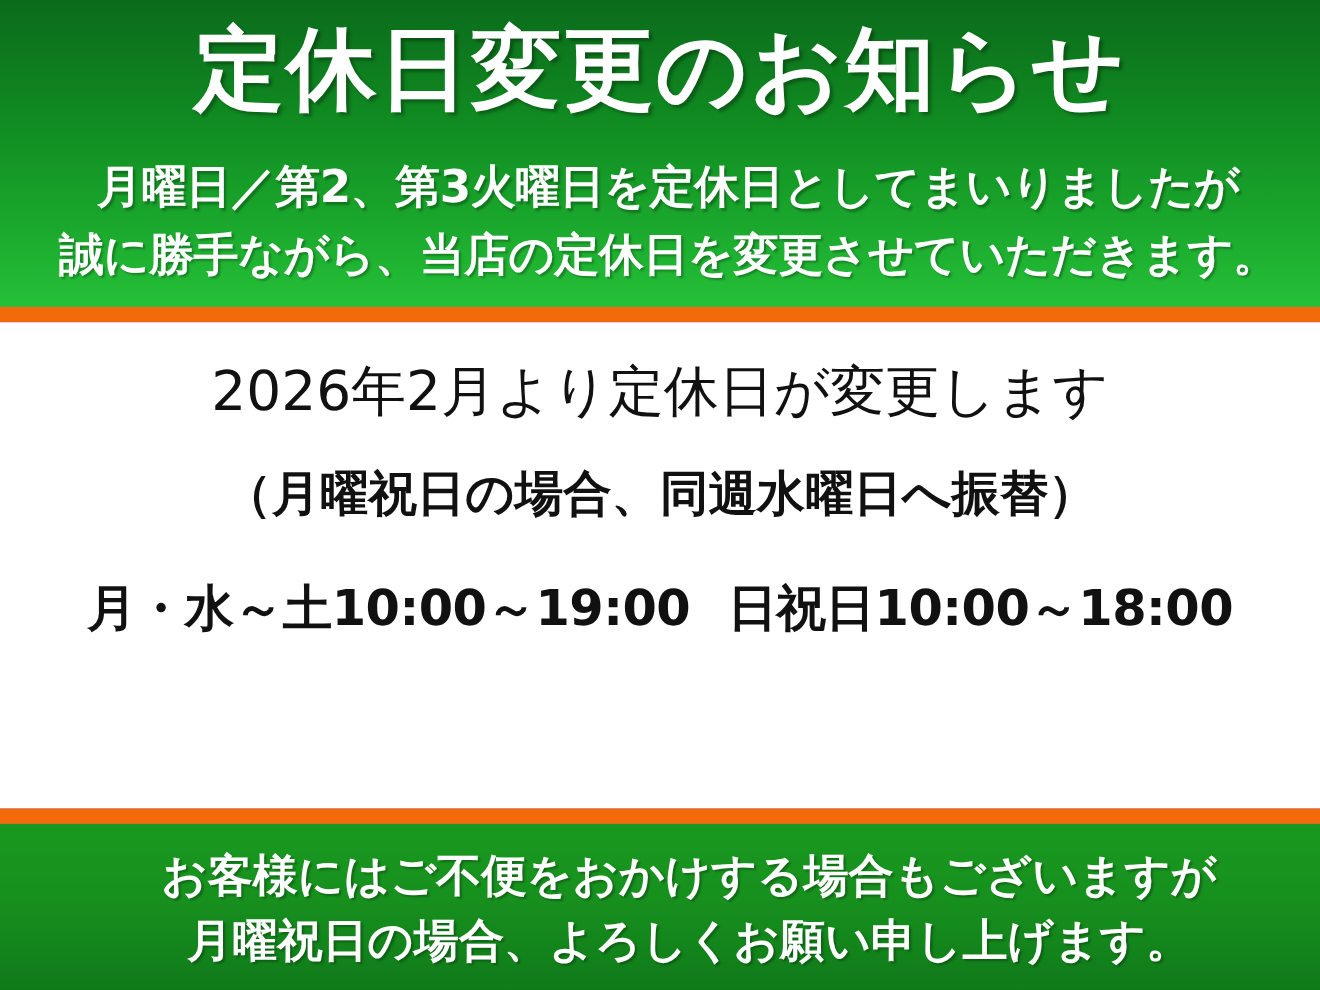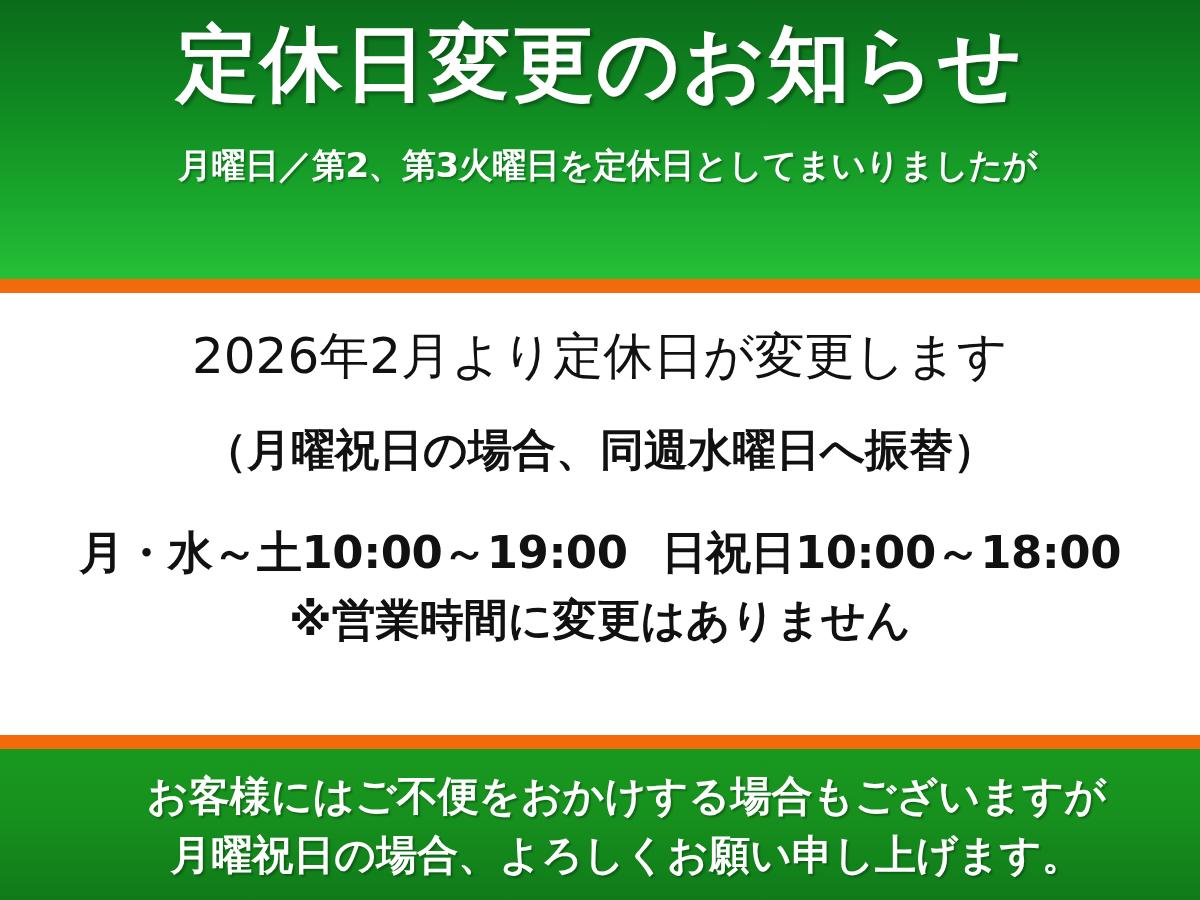--- a/index.html
+++ b/index.html
@@ -61,21 +61,21 @@
   }
   .banner-line {
     font-size: 40px;
     line-height: 1.48;
     font-weight: 700;
     letter-spacing: 0px;
     text-shadow: 2px 2px 2px rgba(0, 0, 0, 0.28);
     white-space: nowrap;
   }
   .banner-line.wide {
-    font-size: 34px;
+    font-size: 41px;
     letter-spacing: -0.5px;
     padding-left: 15px;
   }
 
   
   .divider-orange {
     position: absolute;
     left: 0;
     width: 1200px;
     height: 14px;
@@ -162,38 +162,38 @@
 </head>
 <body>
 
 <div class="notice-poster">
 
   <div class="banner-top">
     <div class="poster-title">定休日変更のお知らせ</div>
 
     <div class="banner-top-lines">
       <div class="banner-line wide">月曜日／第2、第3火曜日を定休日としてまいりましたが</div>
+      <div class="banner-line wide">誠に勝手ながら、当店の定休日を変更させていただきます。</div>
     </div>
   </div>
 
   <div class="divider-orange divider-top"></div>
 
   <div class="body-white">
 
     <div class="body-heading">2026年2月より定休日が変更します</div>
 
     <div class="body-lines">
 
       <div class="body-line">（月曜祝日の場合、同週水曜日へ振替）</div>
 
       <div class="body-line hours">
         <span>月・水～土10:00～19:00</span><span class="hours-gap"></span><span>日祝日10:00～18:00</span>
       </div>
 
-      <div class="body-line">※営業時間に変更はありません</div>
     </div>
   </div>
 
   <div class="divider-orange divider-bottom"></div>
 
   <div class="banner-bottom">
     <div class="banner-bottom-lines">
       <div class="banner-line">お客様にはご不便をおかけする場合もございますが</div>
       <div class="banner-line">月曜祝日の場合、よろしくお願い申し上げます。</div>
     </div>

